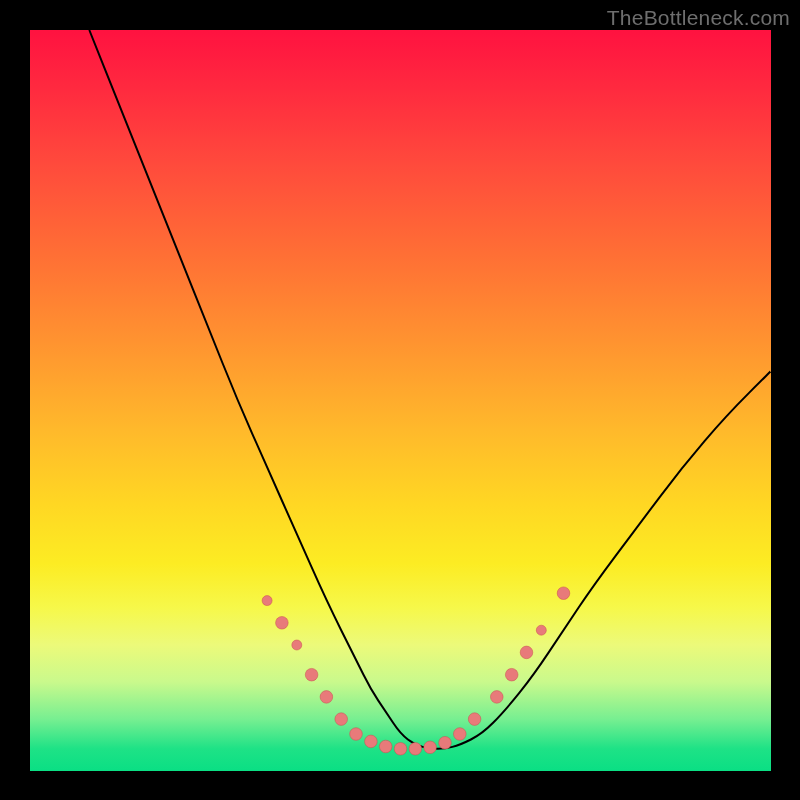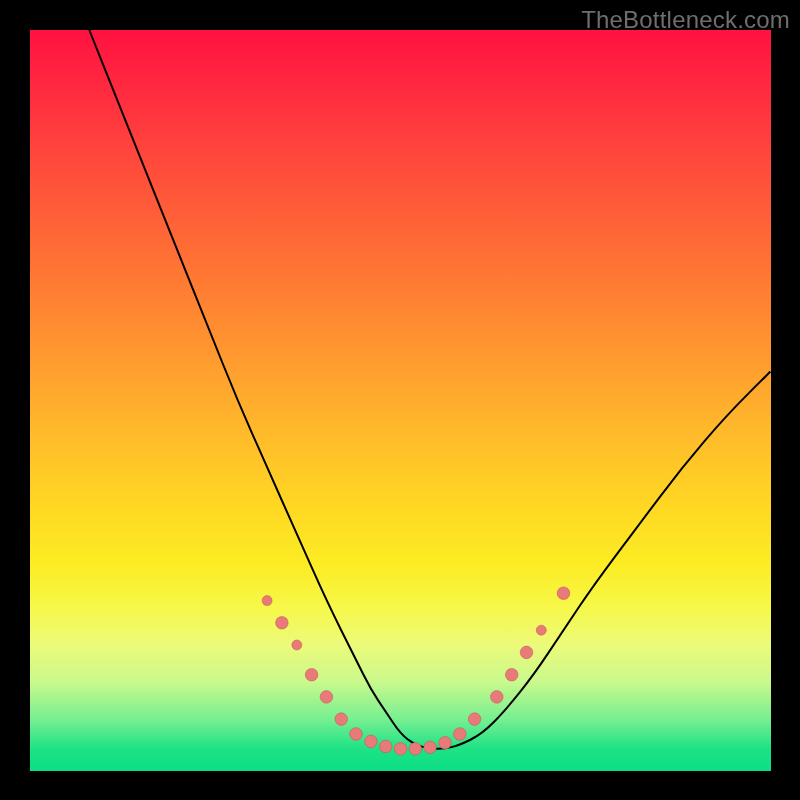--- a/index.html
+++ b/index.html
@@ -40,21 +40,21 @@
       #c9f98c 88%,
       #77ef91 93%,
       #1ee286 97%,
       #0adf84 100%);
   }
   .watermark {
     position: absolute;
     top: 6px;
     right: 10px;
     color: #6e6e6e;
-    font-size: 24px;
+    font-size: 21px;
     font-weight: 500;
     letter-spacing: 0.2px;
     user-select: none;
   }
   svg.curve {
     position: absolute;
     left: 0;
     top: 0;
     width: 741px;
     height: 741px;

